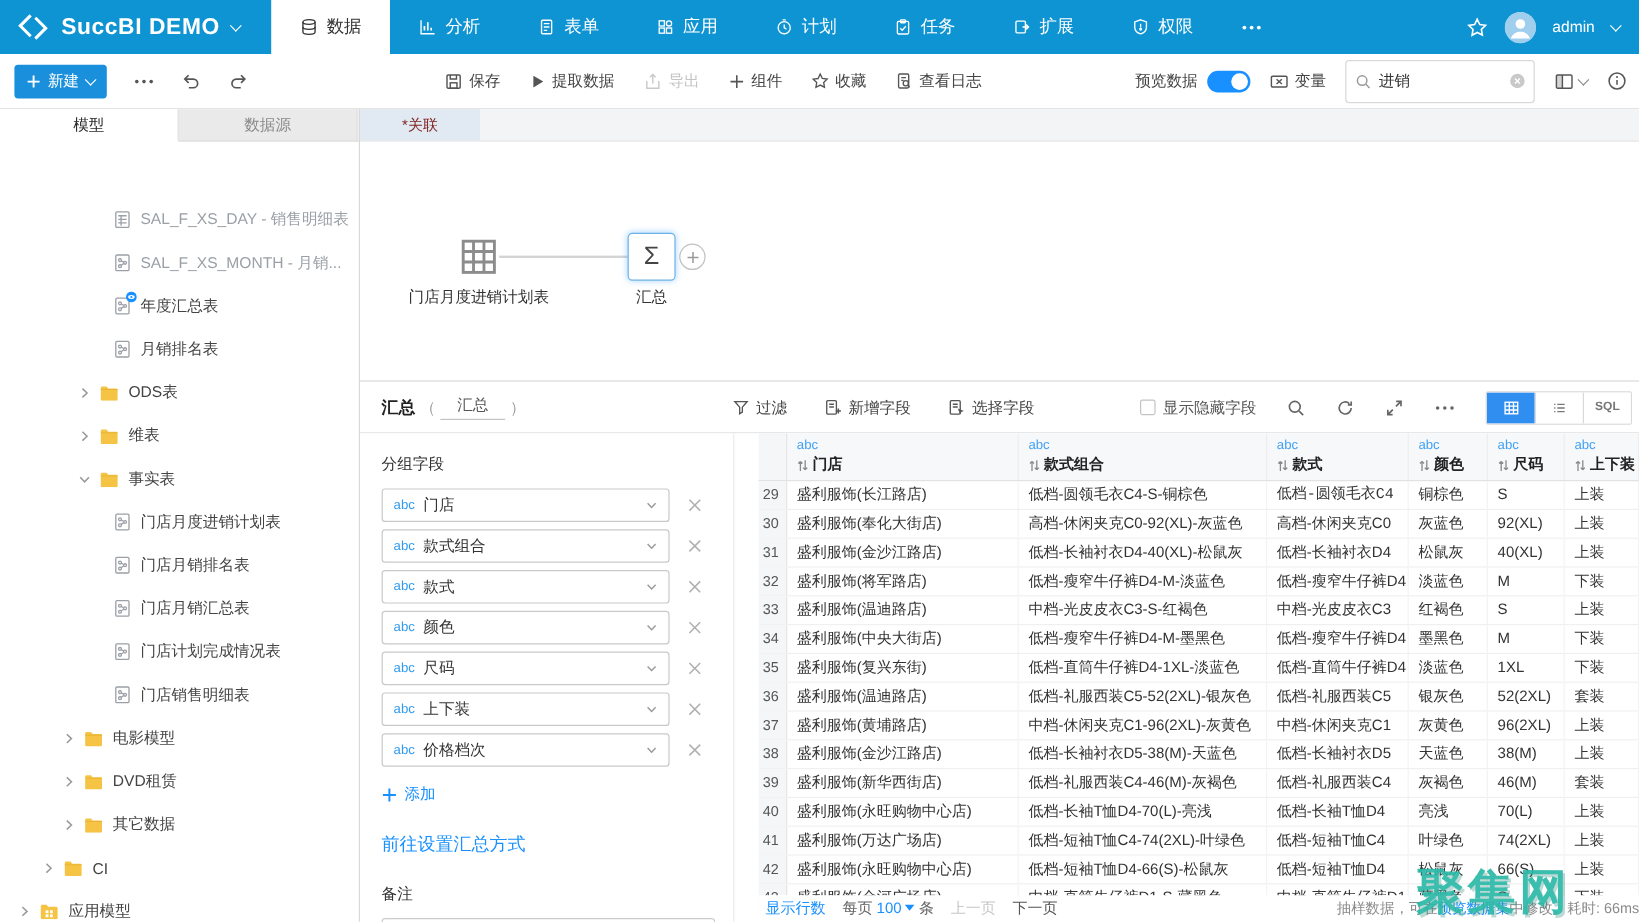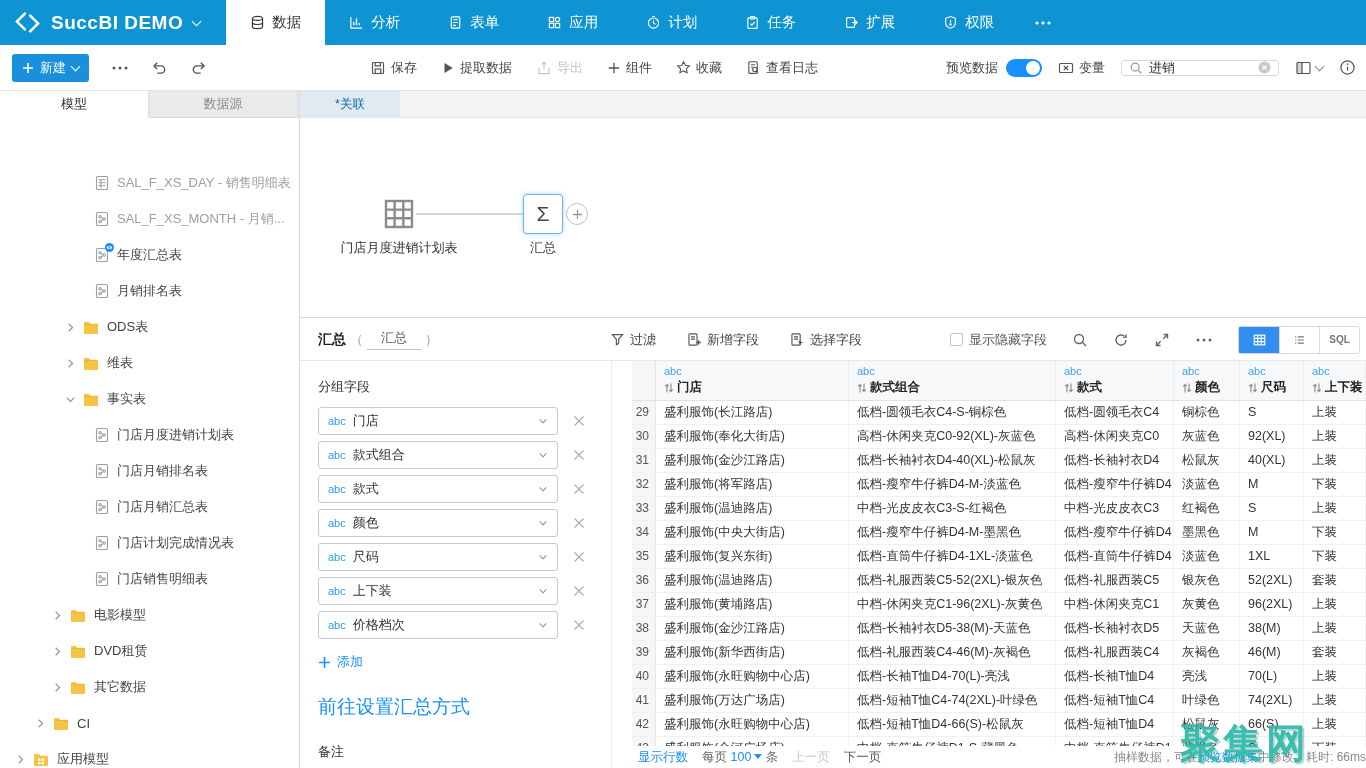--- a/index.html
+++ b/index.html
@@ -35,21 +35,21 @@
   .tb-center { position:absolute; left:370px; top:0; height:45px; display:flex; align-items:center; gap:24px; }
   .tb-btn { display:flex; align-items:center; gap:5px; font-size:13px; color:#444; cursor:pointer; }
   .tb-btn .ic { color:#555; }
   .tb-btn.disabled { color:#c3c3c3; }
   .tb-btn.disabled .ic { color:#c9c9c9; }
   .tb-right { position:absolute; right:10px; top:0; height:45px; display:flex; align-items:center; gap:16px; }
   .preview-label { font-size:13px; color:#444; }
   .toggle { width:36px; height:18px; border-radius:9px; background:#1890ff; position:relative;
     display:inline-block; cursor:pointer; margin-left:-8px; }
   .toggle .knob { position:absolute; right:2px; top:2px; width:14px; height:14px; border-radius:50%; background:#fff; }
-  .searchbox { display:flex; align-items:center; gap:6px; width:158px; height:16px;
+  .searchbox { display:flex; align-items:center; gap:6px; width:158px; height:36px;
     border:1px solid #d9d9d9; border-radius:3px; padding:0 7px; }
   .searchbox input { border:none; outline:none; flex:1; min-width:0; font-size:13px; color:#333;
     font-family:inherit; background:transparent; }
 
   
   .sidebar { position:absolute; left:0; top:91px; width:300px; bottom:0; background:#fff;
     border-right:1px solid #d9d9d9; }
   .side-tabs { display:flex; height:27px; }
   .side-tab { width:149px; display:flex; align-items:center; justify-content:center; font-size:13px;
     color:#8a8a8a; background:#eaeaea; border-bottom:1px solid #dcdcdc; border-right:1px solid #dcdcdc; cursor:pointer;text-align:right; }
@@ -61,21 +61,21 @@
   .tree-row { height:36px; display:flex; align-items:center; font-size:13px; color:#444; cursor:pointer; }
   .tree-row .lbl { margin-left:8px; white-space:nowrap; }
   .tree-row .lbl.muted { color:#9aa0a6; }
   .tw-chev { width:14px; display:flex; justify-content:center; color:#999; }
   .icon-wrap { position:relative; display:inline-flex; margin-left:6px; }
   .badge-eye { position:absolute; top:-4px; right:-5px; }
 
   
   .canvas { position:absolute; left:300px; top:91px; width:1066px; height:226px; background:#fff; }
   .canvas-tabs { height:27px; background:#f3f4f6; border-bottom:1px solid #e6e6e6; display:flex; }
-  .canvas-tab { width:100px; background:#e1eaf2; color:#0369a1; font-size:12.5px;
+  .canvas-tab { width:100px; background:#e1eaf2; color:#7f1d1d; font-size:12.5px;
     display:flex; align-items:center; justify-content:center; cursor:pointer; }
   .node-src { position:absolute; left:83px; top:107px; cursor:pointer; }
   .node-label { position:absolute; font-size:13px; color:#333; transform:translateX(-50%); white-space:nowrap; }
   .edge { position:absolute; left:116px; top:122px; width:107px; height:2px; background:#d4d4d4; }
   .node-sum { position:absolute; left:223px; top:103px; width:40px; height:40px; background:#fff;
     border:1px solid #6db3e8; border-radius:4px; box-shadow:0 0 5px rgba(24,144,255,.35);
     display:flex; align-items:center; justify-content:center; font-size:21px; color:#444; cursor:pointer; }
   .node-plus { position:absolute; left:266px; top:112px; width:22px; height:22px; border-radius:50%;
     border:1.5px solid #c0c0c0; color:#9a9a9a; display:flex; align-items:center; justify-content:center;
     background:#fff; cursor:pointer; }
@@ -102,21 +102,21 @@
   .form { position:absolute; left:0; top:43px; width:312px; bottom:0; border-right:1px solid #ececec;
     padding:17px 0 0 18px; }
   .form-label { font-size:13px; color:#333; margin-bottom:11px; }
   .field-row { display:flex; align-items:center; margin-bottom:6px; }
   .fld { width:240px; height:28px; border:1px solid #c9c9c9; border-radius:3px; display:flex;
     align-items:center; padding:0 9px; gap:7px; cursor:pointer; background:#fff; }
   .fld .abc { color:#2F9BF0; font-size:11px; }
   .fld .fl { font-size:13px; color:#333; flex:1; }
   .fld-x { margin-left:14px; color:#b0b0b0; cursor:pointer; display:flex; }
   .add-link { display:flex; align-items:center; gap:6px; color:#1890ff; font-size:13px; margin-top:14px; cursor:pointer; }
-  .set-link { color:#1890ff; font-size:19px; margin-top:23px; cursor:pointer; }
+  .set-link { color:#1890ff; font-size:15px; margin-top:23px; cursor:pointer; }
   .note-label { font-size:13px; color:#333; margin-top:23px; }
   .note-area { margin-top:11px; width:278px; height:70px; border:1px solid #ccc; border-radius:3px;
     resize:none; font-family:inherit; padding:6px; font-size:13px; }
 
   .tablezone { position:absolute; left:332px; right:0; top:43px; bottom:0; overflow:hidden; }
   .th-row { height:40px; display:flex; background:#f7f8fa; border-bottom:1px solid #e2e2e2; }
   .th { padding:4px 0 4px 8px; border-right:1px solid #ededed; display:flex; flex-direction:column; justify-content:space-between; }
   .th-type { font-size:11px; color:#3FA0F5; }
   .th-name { font-size:12.5px; font-weight:bold; color:#222; display:flex; align-items:center; gap:3px; white-space:nowrap; }
   .th-name .sort { color:#8a8a8a; }
@@ -235,20 +235,36 @@
         <span>权限</span>
       </div>
     </nav>
   <span class="nav-more">
     <svg width="18" height="16" viewBox="0 0 18 16" fill="#fff">
         <circle cx="3" cy="8" r="1.6"></circle>
         <circle cx="9" cy="8" r="1.6"></circle>
         <circle cx="15" cy="8" r="1.6"></circle>
       </svg>
   </span>
+  <div class="topbar-right">
+    <span>
+      <svg width="18" height="18" viewBox="0 0 16 16" fill="none" stroke="#fff" stroke-width="1.2">
+        <path d="M8 1.8l1.9 3.9 4.3.6-3.1 3 .7 4.2L8 11.6l-3.8 2 .7-4.2-3.1-3 4.3-.6z"></path>
+      </svg>
+    </span>
+    <span class="avatar">
+      <svg width="26" height="26" viewBox="0 0 26 26">
+          <circle cx="13" cy="13" r="13" fill="#9FCFEC"></circle>
+        <circle cx="13" cy="10" r="4" fill="#fff"></circle>
+          <path d="M5 22c1.5-4 5-5.5 8-5.5s6.5 1.5 8 5.5" fill="#fff"></path>
+        </svg>
+    </span>
+    <span class="user">admin</span>
+    <span class="chev white"></span>
+  </div>
 </header>
 
 <div class="toolbar">
   <div class="tb-left">
     <button class="btn-new">
       <span>
         <svg width="12" height="12" viewBox="0 0 12 12" stroke="#fff" stroke-width="1.6">
             <path d="M6 1v10M1 6h10"></path>
           </svg>
       </span>
@@ -919,21 +935,21 @@
             </span>
             <span>上下装</span>
           </span>
         </div>
       </div>
     <div id="tbody">
         <div class="tr">
           <div class="td num" style="width: 24px;">29</div>
           <div class="td" style="width: 193px;">盛利服饰(长江路店)</div>
           <div class="td" style="width: 207px;">低档-圆领毛衣C4-S-铜棕色</div>
-          <div class="td" style="width: 118px;">低档-圆领毛衣C4</div>
+          <div class="td" style="width: 118px; font-family: Liberation Mono, monospace;">低档-圆领毛衣C4</div>
           <div class="td" style="width: 66px;">铜棕色</div>
           <div class="td" style="width: 64px;">S</div>
           <div class="td" style="width: 62px;">上装</div>
         </div>
         <div class="tr">
           <div class="td num" style="width: 24px;">30</div>
           <div class="td" style="width: 193px;">盛利服饰(奉化大街店)</div>
           <div class="td" style="width: 207px;">高档-休闲夹克C0-92(XL)-灰蓝色</div>
           <div class="td" style="width: 118px;">高档-休闲夹克C0</div>
           <div class="td" style="width: 66px;">灰蓝色</div>

